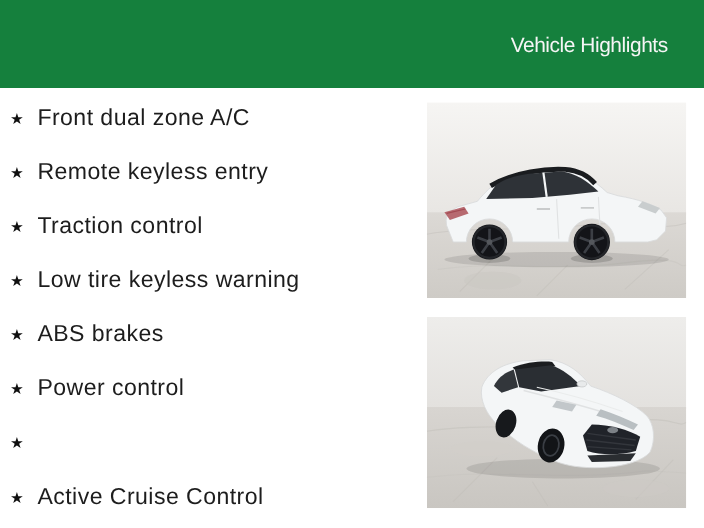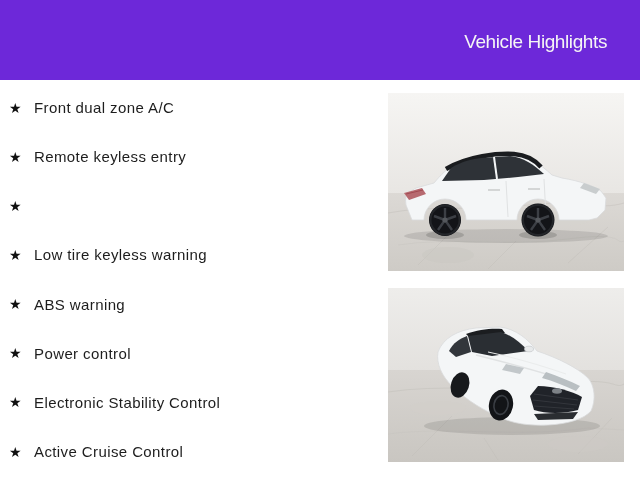--- a/index.html
+++ b/index.html
@@ -3,39 +3,39 @@
 <meta charset="utf-8">
 <style>
   html,body{margin:0;padding:0;background:#ffffff;}
   .stage{
     position:relative;width:640px;height:480px;overflow:hidden;
     background:#ffffff;font-family:"Liberation Sans",sans-serif;
   }
   
   .topbar{
     position:absolute;left:0;top:0;width:640px;height:80px;
-    background:#6d28d9;display:flex;align-items:center;justify-content:flex-end;
+    background:#15803d;display:flex;align-items:center;justify-content:flex-end;
     box-sizing:border-box;padding-right:33px;padding-top:3px;
   }
   .topbar .title{
     margin:0;color:#f5f5f5;font-size:19px;font-weight:400;letter-spacing:-0.4px;
   }
   
   .features{
     position:absolute;left:0;top:83px;margin:0;padding:0 0 0 8px;list-style:none;
   }
   .feature{
     height:49.15px;display:flex;align-items:center;
   }
   .star{
     width:26px;flex:0 0 26px;font-size:14px;color:#101010;line-height:1;
     padding-left:1px;box-sizing:border-box;
   }
   .feature-label{
-    font-size:15px;color:#1d1d1d;letter-spacing:0.4px;white-space:nowrap;
+    font-size:21px;color:#1d1d1d;letter-spacing:0.4px;white-space:nowrap;
   }
   
   .photo{
     position:absolute;left:388px;width:236px;overflow:hidden;
   }
   .photo svg{display:block;width:100%;height:100%;}
   #photo-side{top:93px;height:178px;}
   #photo-front{top:288px;height:174px;}
 </style>
 </head>
@@ -51,36 +51,36 @@
     <li class="feature">
       <span class="star">★</span>
       <span class="feature-label">Front dual zone A/C</span>
     </li>
     <li class="feature">
       <span class="star">★</span>
       <span class="feature-label">Remote keyless entry</span>
     </li>
     <li class="feature">
       <span class="star">★</span>
+      <span class="feature-label">Traction control</span>
     </li>
     <li class="feature">
       <span class="star">★</span>
       <span class="feature-label">Low tire keyless warning</span>
     </li>
     <li class="feature">
       <span class="star">★</span>
-      <span class="feature-label">ABS warning</span>
+      <span class="feature-label">ABS brakes</span>
     </li>
     <li class="feature">
       <span class="star">★</span>
       <span class="feature-label">Power control</span>
     </li>
     <li class="feature">
       <span class="star">★</span>
-      <span class="feature-label">Electronic Stability Control</span>
     </li>
     <li class="feature">
       <span class="star">★</span>
       <span class="feature-label">Active Cruise Control</span>
     </li>
   </ul>
 
   <div class="photo" id="photo-side" title="White sedan, side profile on marble showroom floor">
     <svg viewBox="0 0 236 178" preserveAspectRatio="none">
       <defs>

